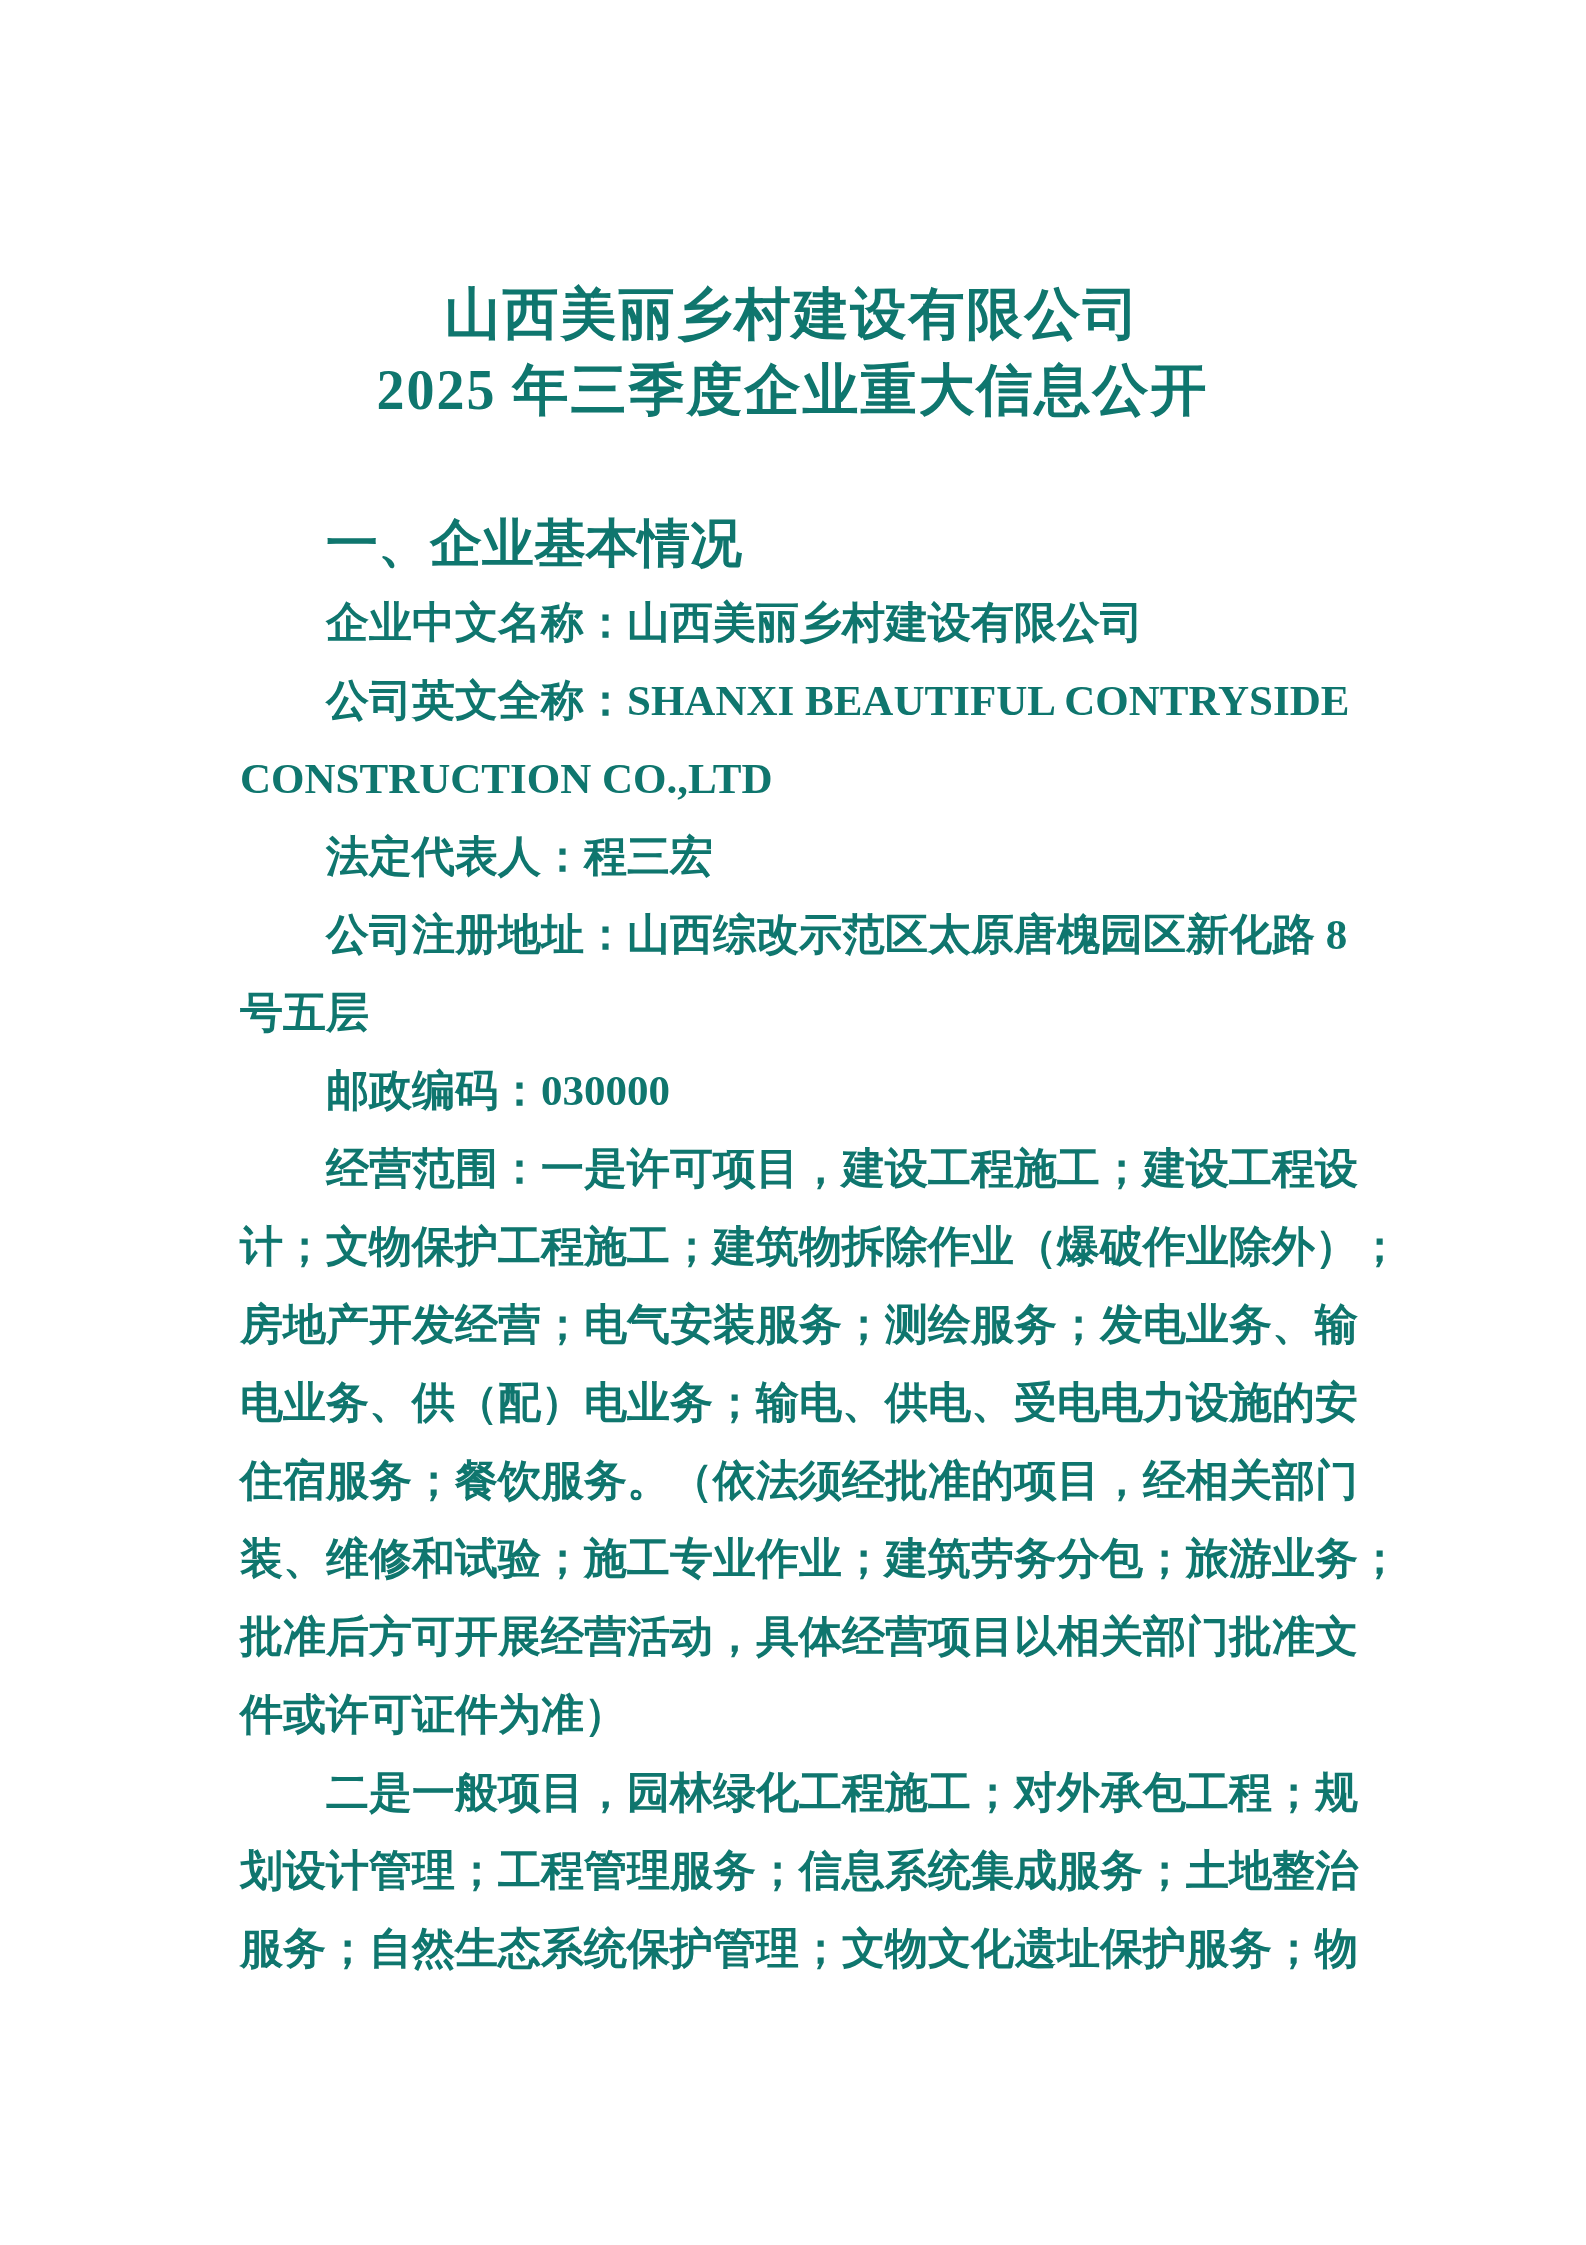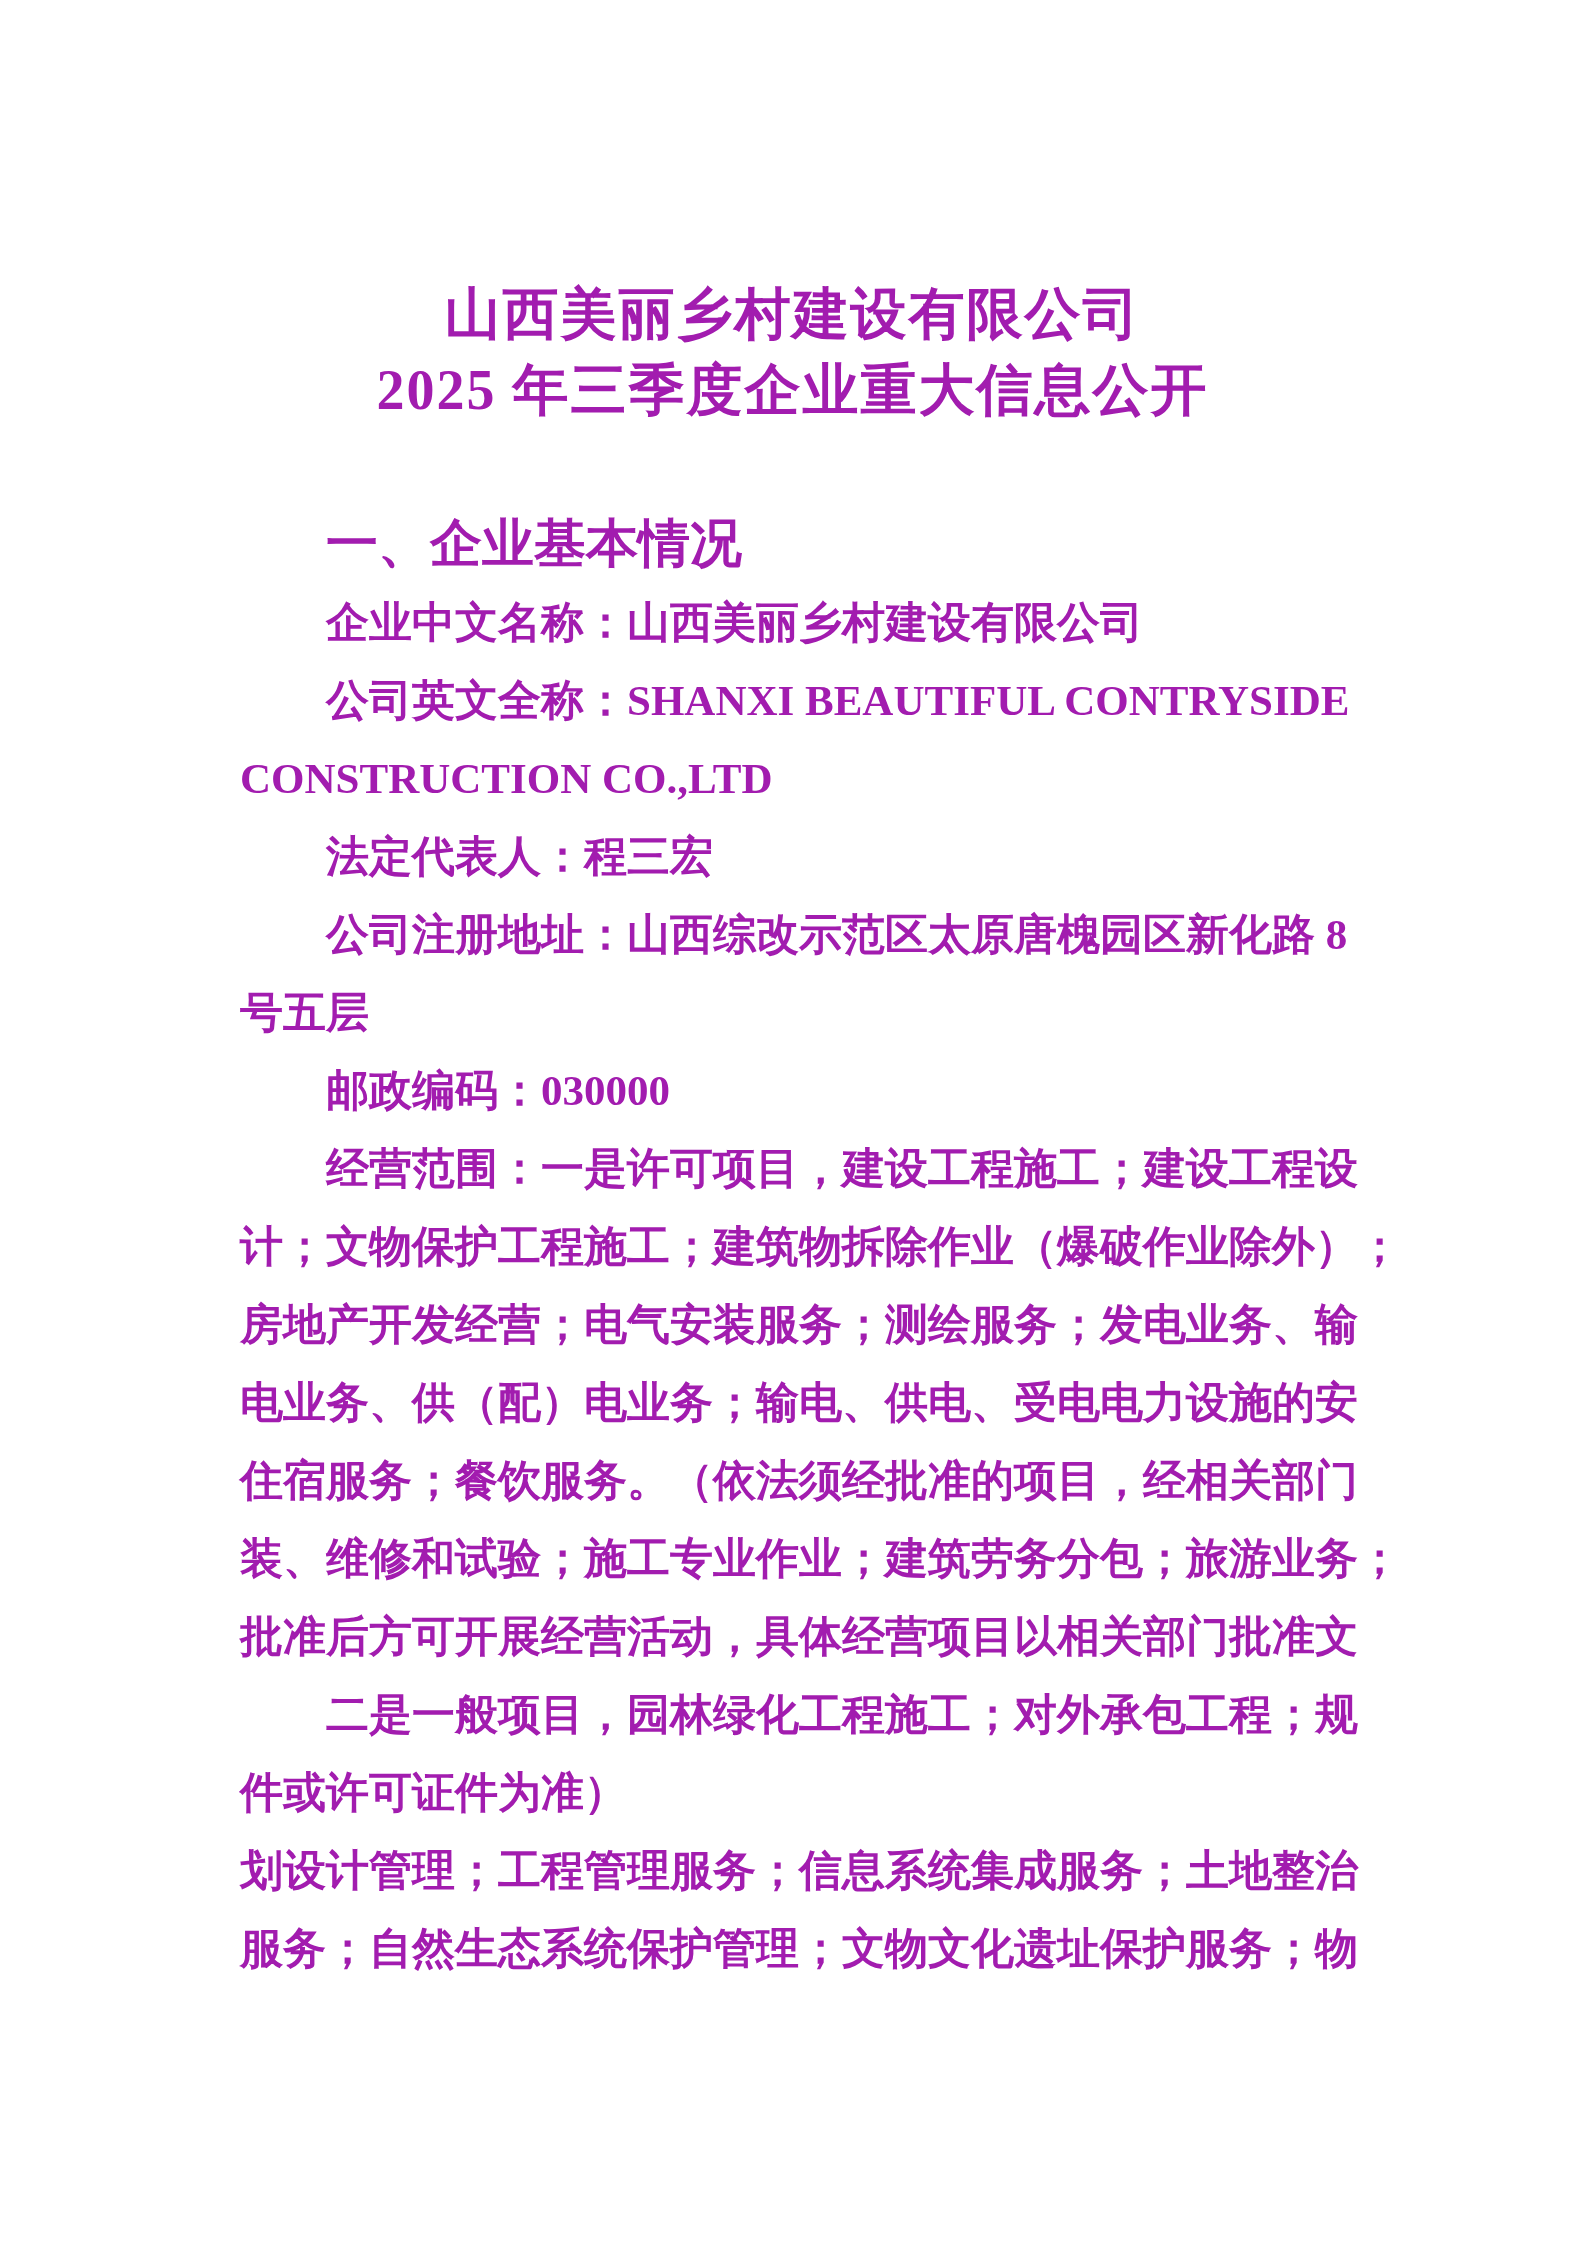--- a/index.html
+++ b/index.html
@@ -6,21 +6,21 @@
     margin: 0;
     padding: 0;
     background: #9a9a9a;
   }
   .page {
     position: relative;
     width: 1586px;
     height: 2245px;
     margin: 0 auto;
     background: #ffffff;
-    color: #a21caf;
+    color: #0f766e;
     overflow: hidden;
     font-family: "Liberation Serif", "DejaVu Serif", serif;
   }
   .content {
     padding: 0 241px 0 240px; 
   }
   .title-block {
     padding-top: 276px;
     text-align: center;
   }
@@ -81,20 +81,20 @@
       <div class="line indent just">公司注册地址：山西综改示范区太原唐槐园区新化路 8</div>
       <div class="line">号五层</div>
       <div class="line indent">邮政编码：030000</div>
       <div class="line indent just">经营范围：一是许可项目，建设工程施工；建设工程设</div>
       <div class="line just">计；文物保护工程施工；建筑物拆除作业（爆破作业除外）；</div>
       <div class="line just">房地产开发经营；电气安装服务；测绘服务；发电业务、输</div>
       <div class="line just">电业务、供（配）电业务；输电、供电、受电电力设施的安</div>
       <div class="line just">住宿服务；餐饮服务。（依法须经批准的项目，经相关部门</div>
       <div class="line just">装、维修和试验；施工专业作业；建筑劳务分包；旅游业务；</div>
       <div class="line just">批准后方可开展经营活动，具体经营项目以相关部门批准文</div>
+      <div class="line">件或许可证件为准）</div>
       <div class="line indent just">二是一般项目，园林绿化工程施工；对外承包工程；规</div>
-      <div class="line">件或许可证件为准）</div>
       <div class="line just">划设计管理；工程管理服务；信息系统集成服务；土地整治</div>
       <div class="line just">服务；自然生态系统保护管理；文物文化遗址保护服务；物</div>
     </div>
 
   </div>
 </div>
 
 </body></html>

